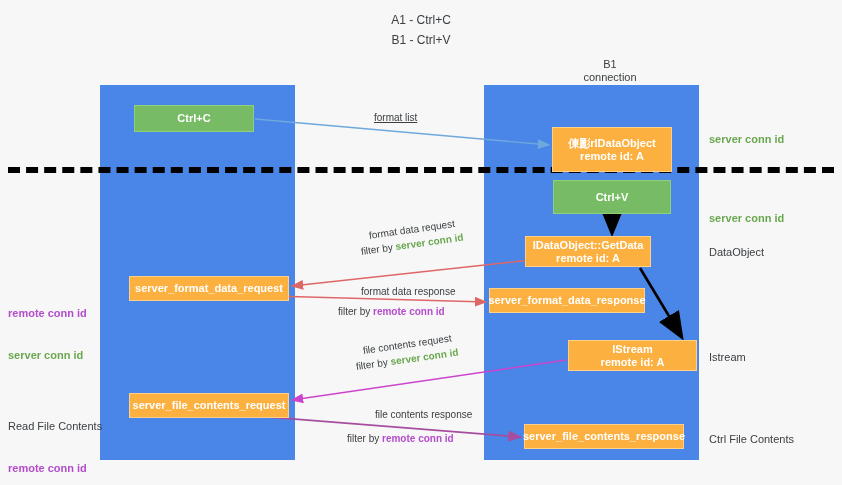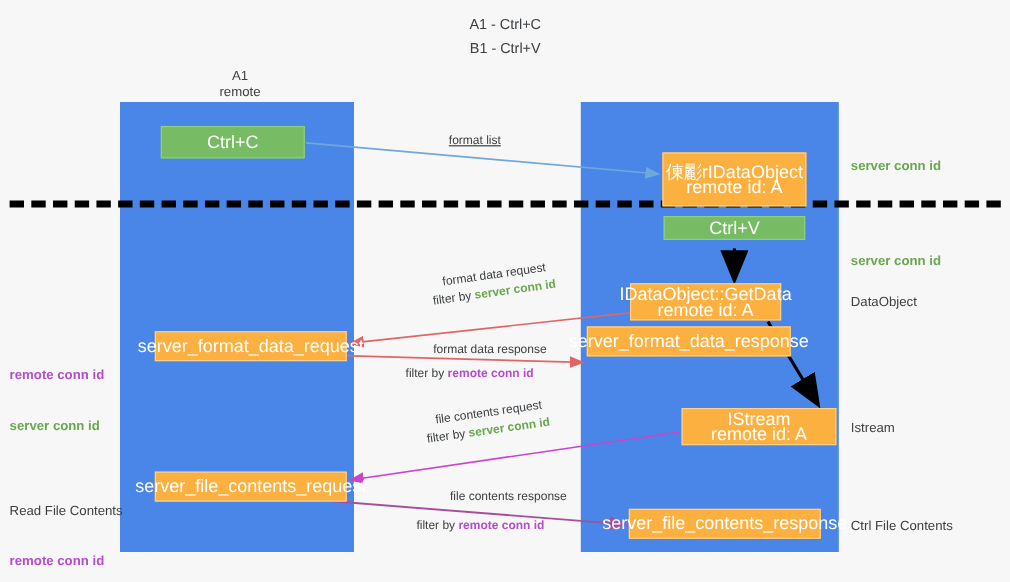--- a/index.html
+++ b/index.html
@@ -41,33 +41,34 @@
     left:8px;top:167px;width:826px;height:0;
     border-top:6px dashed #000;
   }
 
   
   .node{
     box-sizing:border-box;
     display:flex;align-items:center;justify-content:center;
     text-align:center;
     color:#ffffff;
-    font-size:15px;line-height:13px;
+    font-size:11px;line-height:13px;
     white-space:pre;
     border:1px solid rgba(255,255,255,.55);
+    font-weight:bold;
   }
   .node.green{background:#6aa84f;background:#77bb65;border-color:#8fd07e;}
   .node.orange{background:#fbb040;background:#fcb040;border-color:#ffd08a;}
 
   #n-ctrlc{left:134px;top:105px;width:120px;height:27px;}
   #n-idataobject{left:552px;top:127px;width:120px;height:45px;}
-  #n-ctrlv{left:553px;top:180px;width:118px;height:20px;text-align:center;}
+  #n-ctrlv{left:553px;top:180px;width:118px;height:34px;text-align:center;}
   #n-getdata{left:525px;top:236px;width:126px;height:31px;}
   #n-fmt-req{left:129px;top:276px;width:160px;height:25px;}
-  #n-fmt-resp{left:489px;top:272px;width:170px;height:25px;}
+  #n-fmt-resp{left:489px;top:288px;width:156px;height:25px;}
   #n-istream{left:568px;top:340px;width:129px;height:31px;}
   #n-file-req{left:129px;top:393px;width:160px;height:25px;}
   #n-file-resp{left:524px;top:424px;width:160px;height:25px;}
 
   
   .side-note{font-size:11px;line-height:14px;white-space:pre;}
   .green-txt{color:#6aa84f;font-weight:bold;}
   .purple-txt{color:#b44ccc;font-weight:bold;}
   .plain-txt{color:#3c4043;}
 
@@ -102,22 +103,22 @@
 <body>
 
 <div class="stage">
 
   <div class="abs" id="title">A1 - Ctrl+C
 B1 - Ctrl+V</div>
 
   <div class="abs lane" id="lane-a1"></div>
   <div class="abs lane" id="lane-b1"></div>
 
-  <div class="abs col-head" id="head-a1">A1
-remote</div>
+  <div class="abs col-head" id="head-b1">B1
+connection</div>
 
   <svg class="wires" viewBox="0 0 842 485">
     <defs>
       <marker id="ar-blue" markerWidth="9" markerHeight="7" refX="8" refY="3.5" orient="auto">
         <path d="M0,0 L9,3.5 L0,7 z" fill="#6fa8dc"></path>
       </marker>
       <marker id="ar-red" markerWidth="9" markerHeight="7" refX="8" refY="3.5" orient="auto">
         <path d="M0,0 L9,3.5 L0,7 z" fill="#e06666"></path>
       </marker>
       <marker id="ar-magenta" markerWidth="9" markerHeight="7" refX="8" refY="3.5" orient="auto">

